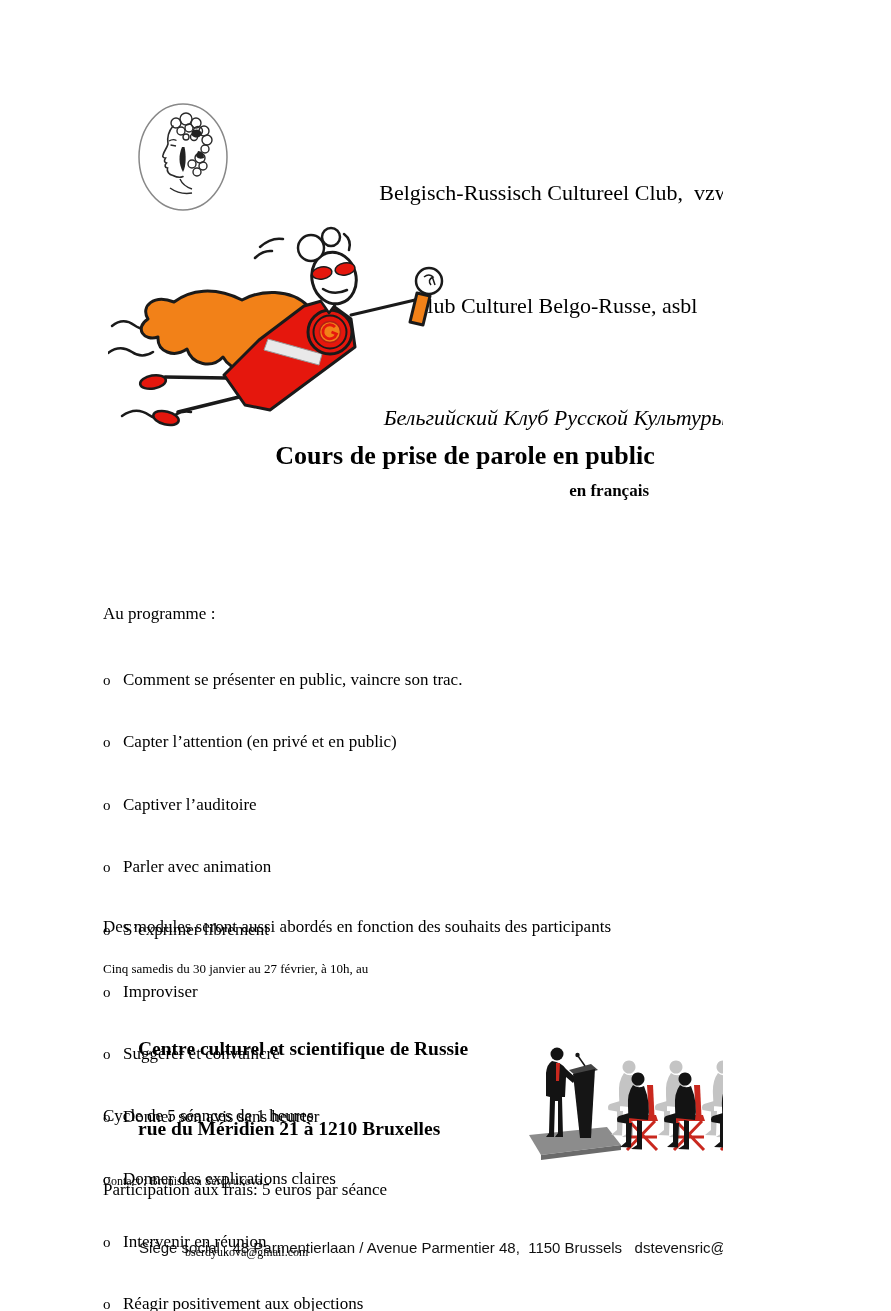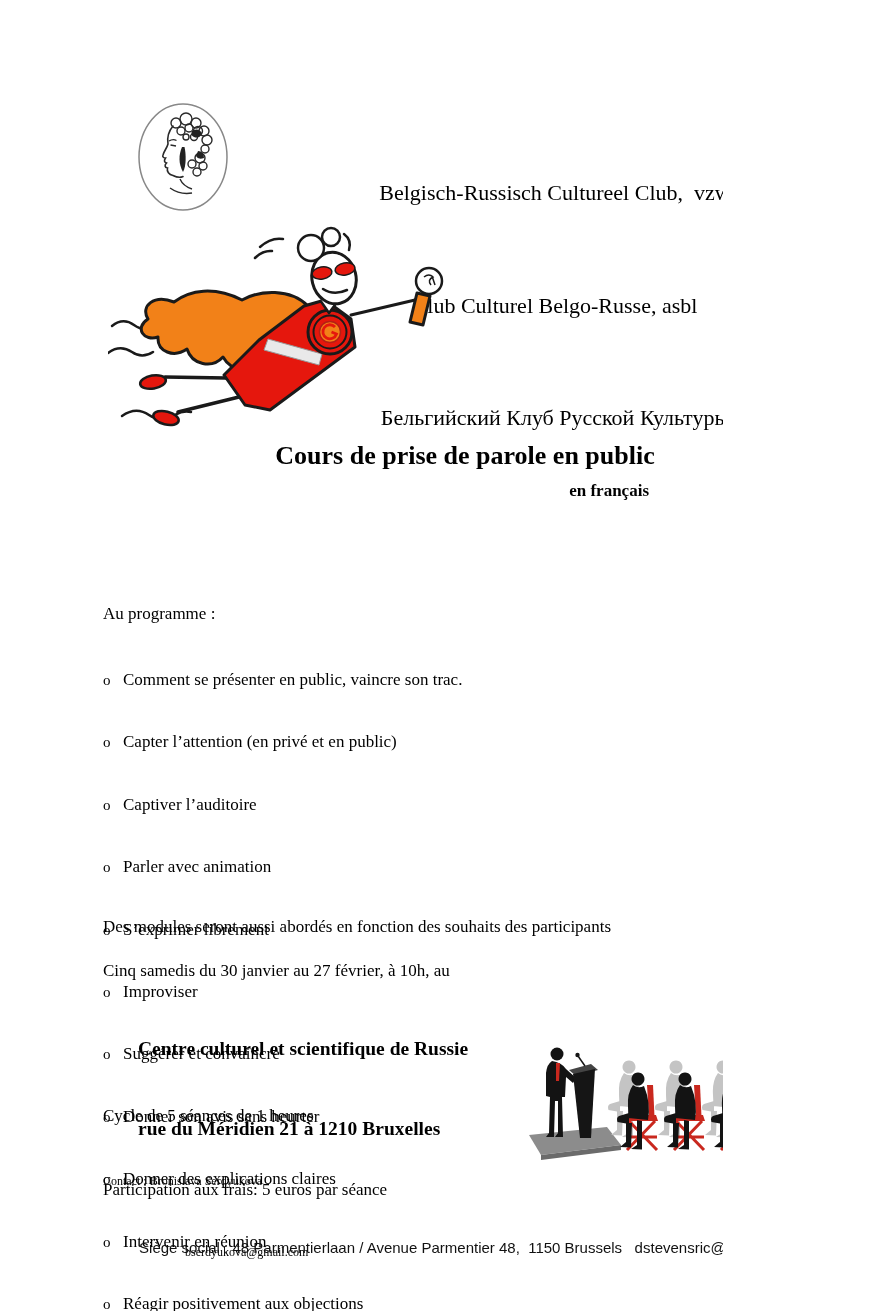--- a/index.html
+++ b/index.html
@@ -11,34 +11,34 @@
     --ghost-gray:#c4c4c4;
     --platform-gray:#8c8c8c;
   }
   html,body{margin:0;padding:0;background:#fff;}
   .page{
     position:relative;width:723px;height:1311px;background:#fff;
     font-family:"Liberation Serif", serif;color:#000;overflow:hidden;
   }
   .abs{position:absolute;white-space:pre-wrap;}
   .header-text{left:275px;top:99px;width:560px;text-align:center;font-size:22px;line-height:37.5px;}
-  .header-text .ru{text-align:center;}
+  .header-text .ru{font-style:italic;text-align:center;}
   #logo{left:136px;top:101px;width:94px;height:113px;}
   #hero{left:108px;top:226px;width:352px;height:214px;}
   .title{left:0;top:441px;width:891px;text-align:center;padding-left:39px;box-sizing:border-box;
          font-weight:bold;font-size:26px;}
   .lang{top:481px;right:74px;font-weight:bold;font-size:17px;}
   .intro{left:0;top:538px;width:891px;text-align:center;padding-left:22px;box-sizing:border-box;
          font-size:17px;line-height:25px;}
   .prog-head{left:103px;top:604px;font-size:17px;}
   .prog-list{left:103px;top:630px;width:600px;font-size:17px;}
   .li{display:flex;align-items:baseline;height:22.4px;}
   .li .b{width:20px;font-size:15px;}
   .modules{left:103px;top:917px;font-size:17px;}
-  .sched-intro{left:103px;top:961px;font-size:17px;}
+  .sched-intro{left:103px;top:961px;font-size:13px;}
   .venue{left:103px;top:983px;font-size:19.5px;font-weight:bold;line-height:26.5px;margin-left:35px;}
   .cycle{left:103px;top:1055px;font-size:17px;line-height:24.5px;}
   .contact{left:103px;top:1123px;font-size:12px;line-height:23.5px;}
   .contact .email{margin-left:82px;}
   #audience{left:527px;top:1041px;width:277px;height:119px;}
   .footer{left:0;top:1239px;width:891px;text-align:center;padding-left:38px;box-sizing:border-box;
           font-family:"Liberation Sans", sans-serif;font-size:15px;color:#111;}
 </style>
 </head>
 <body>

